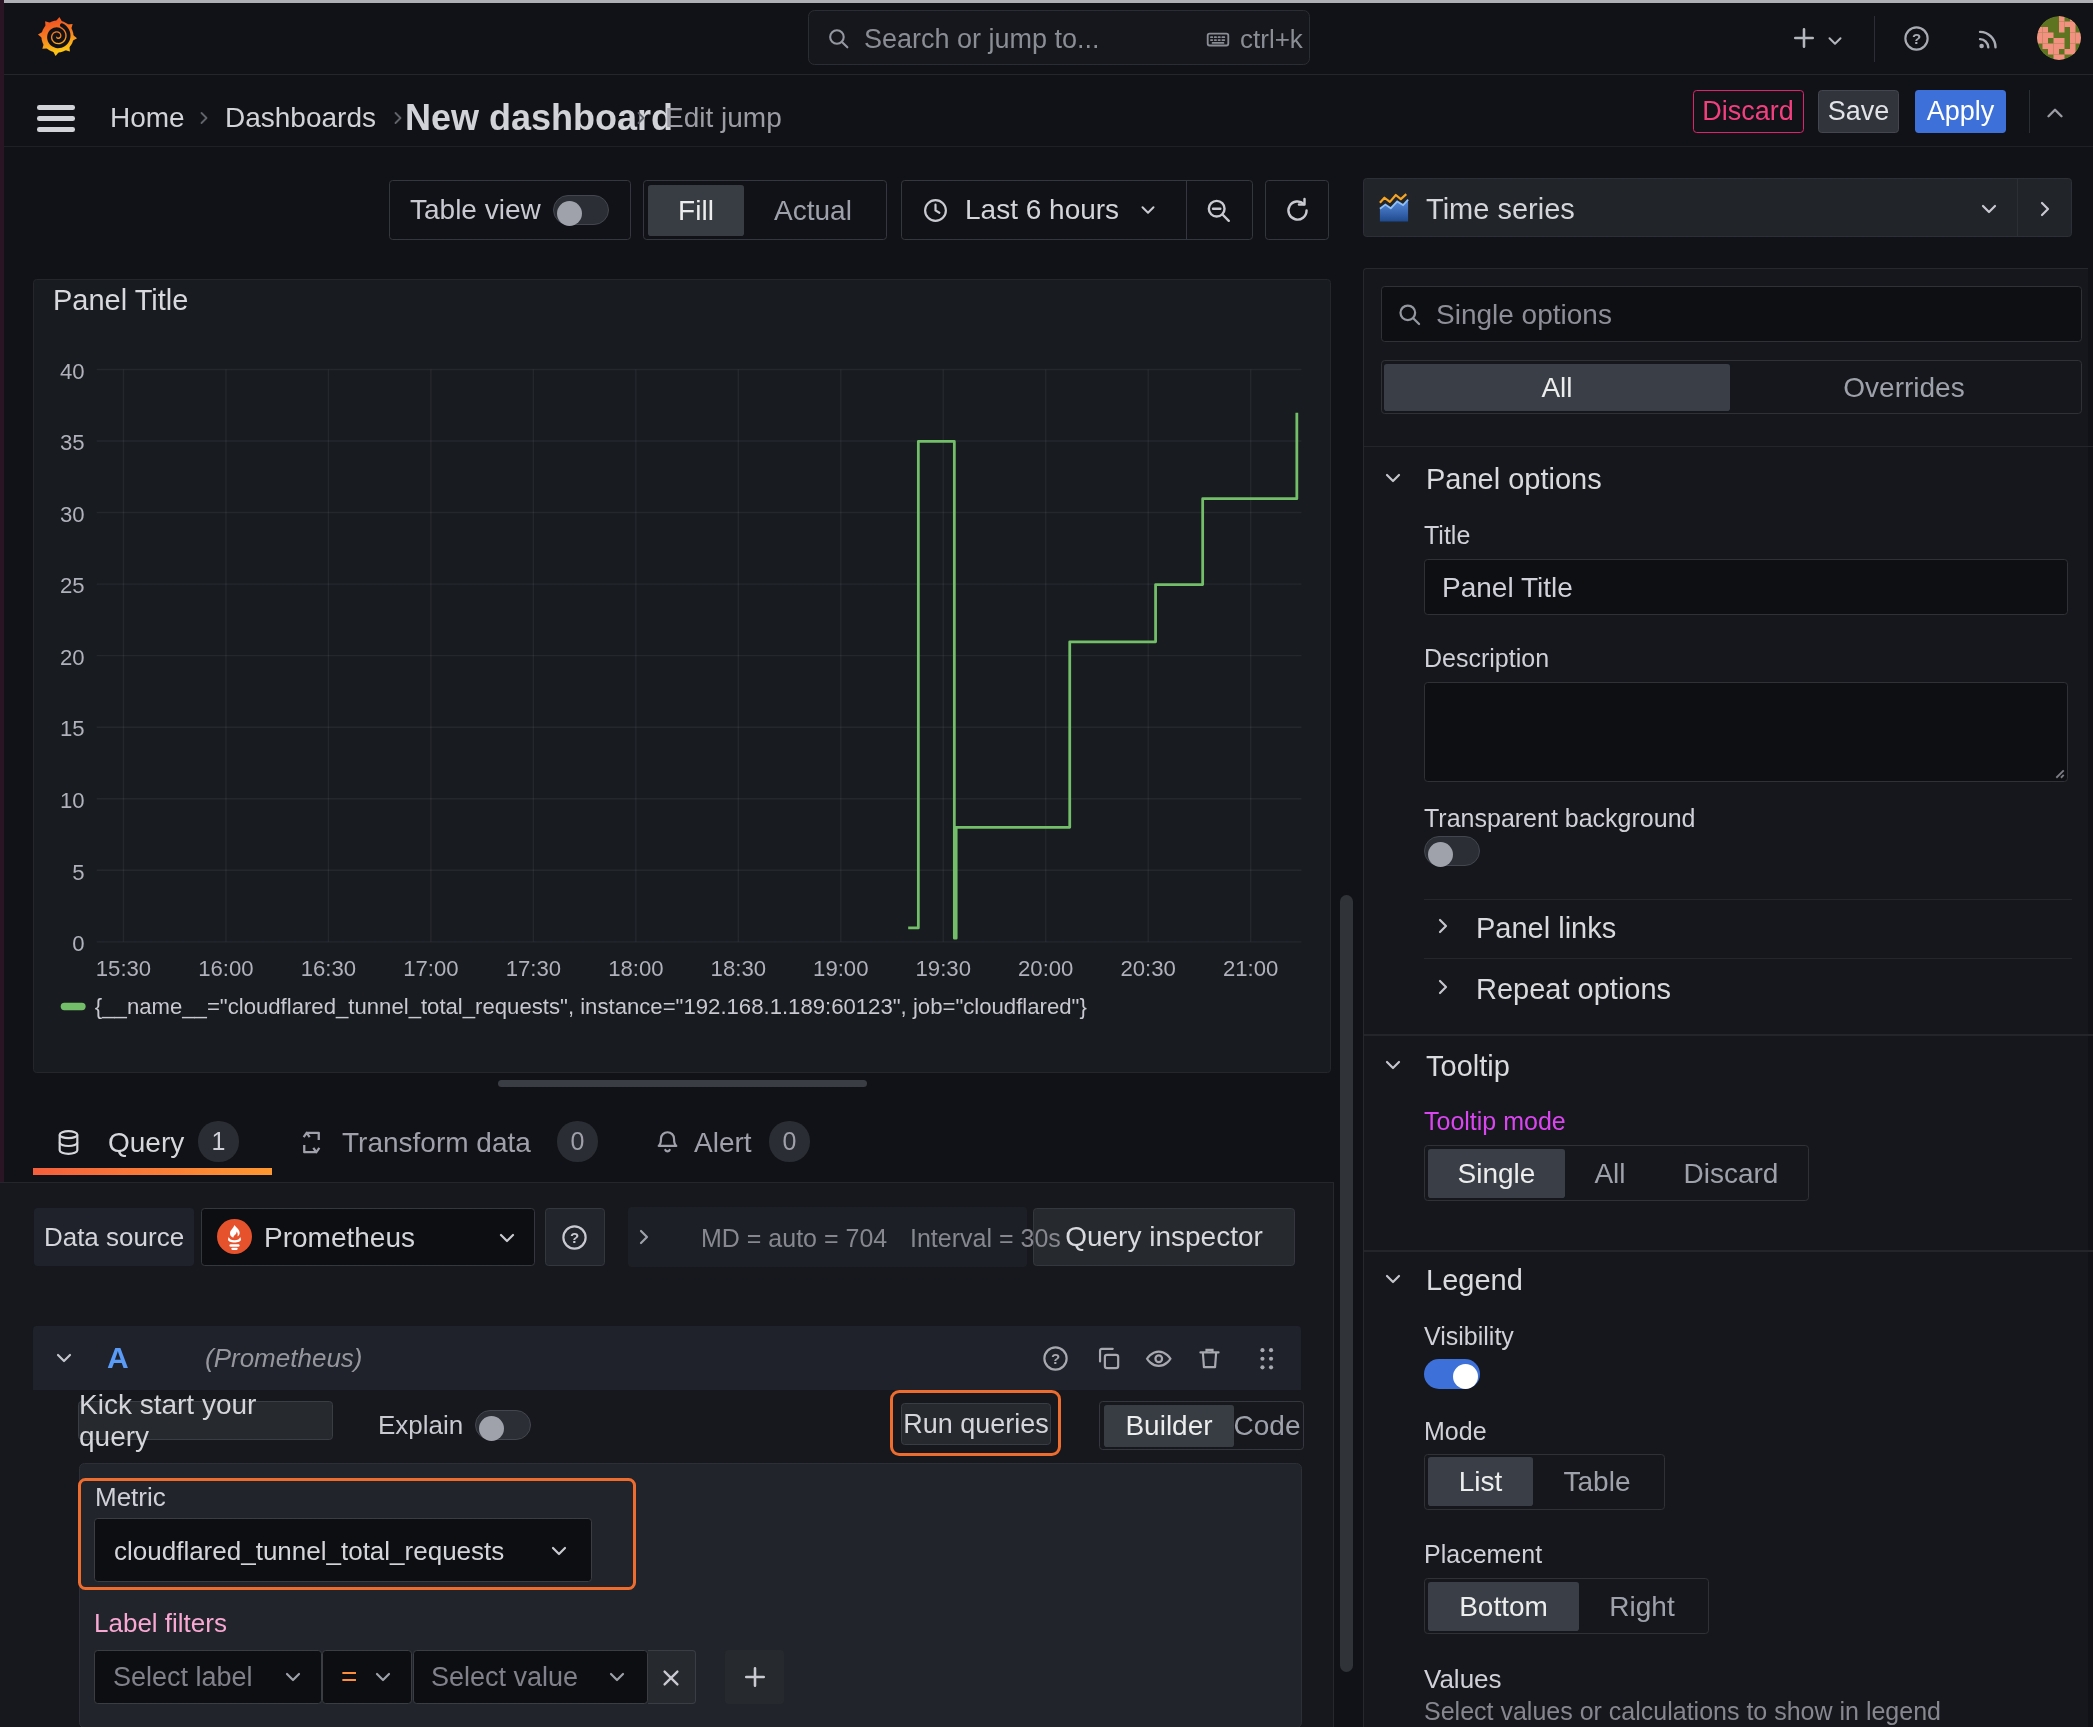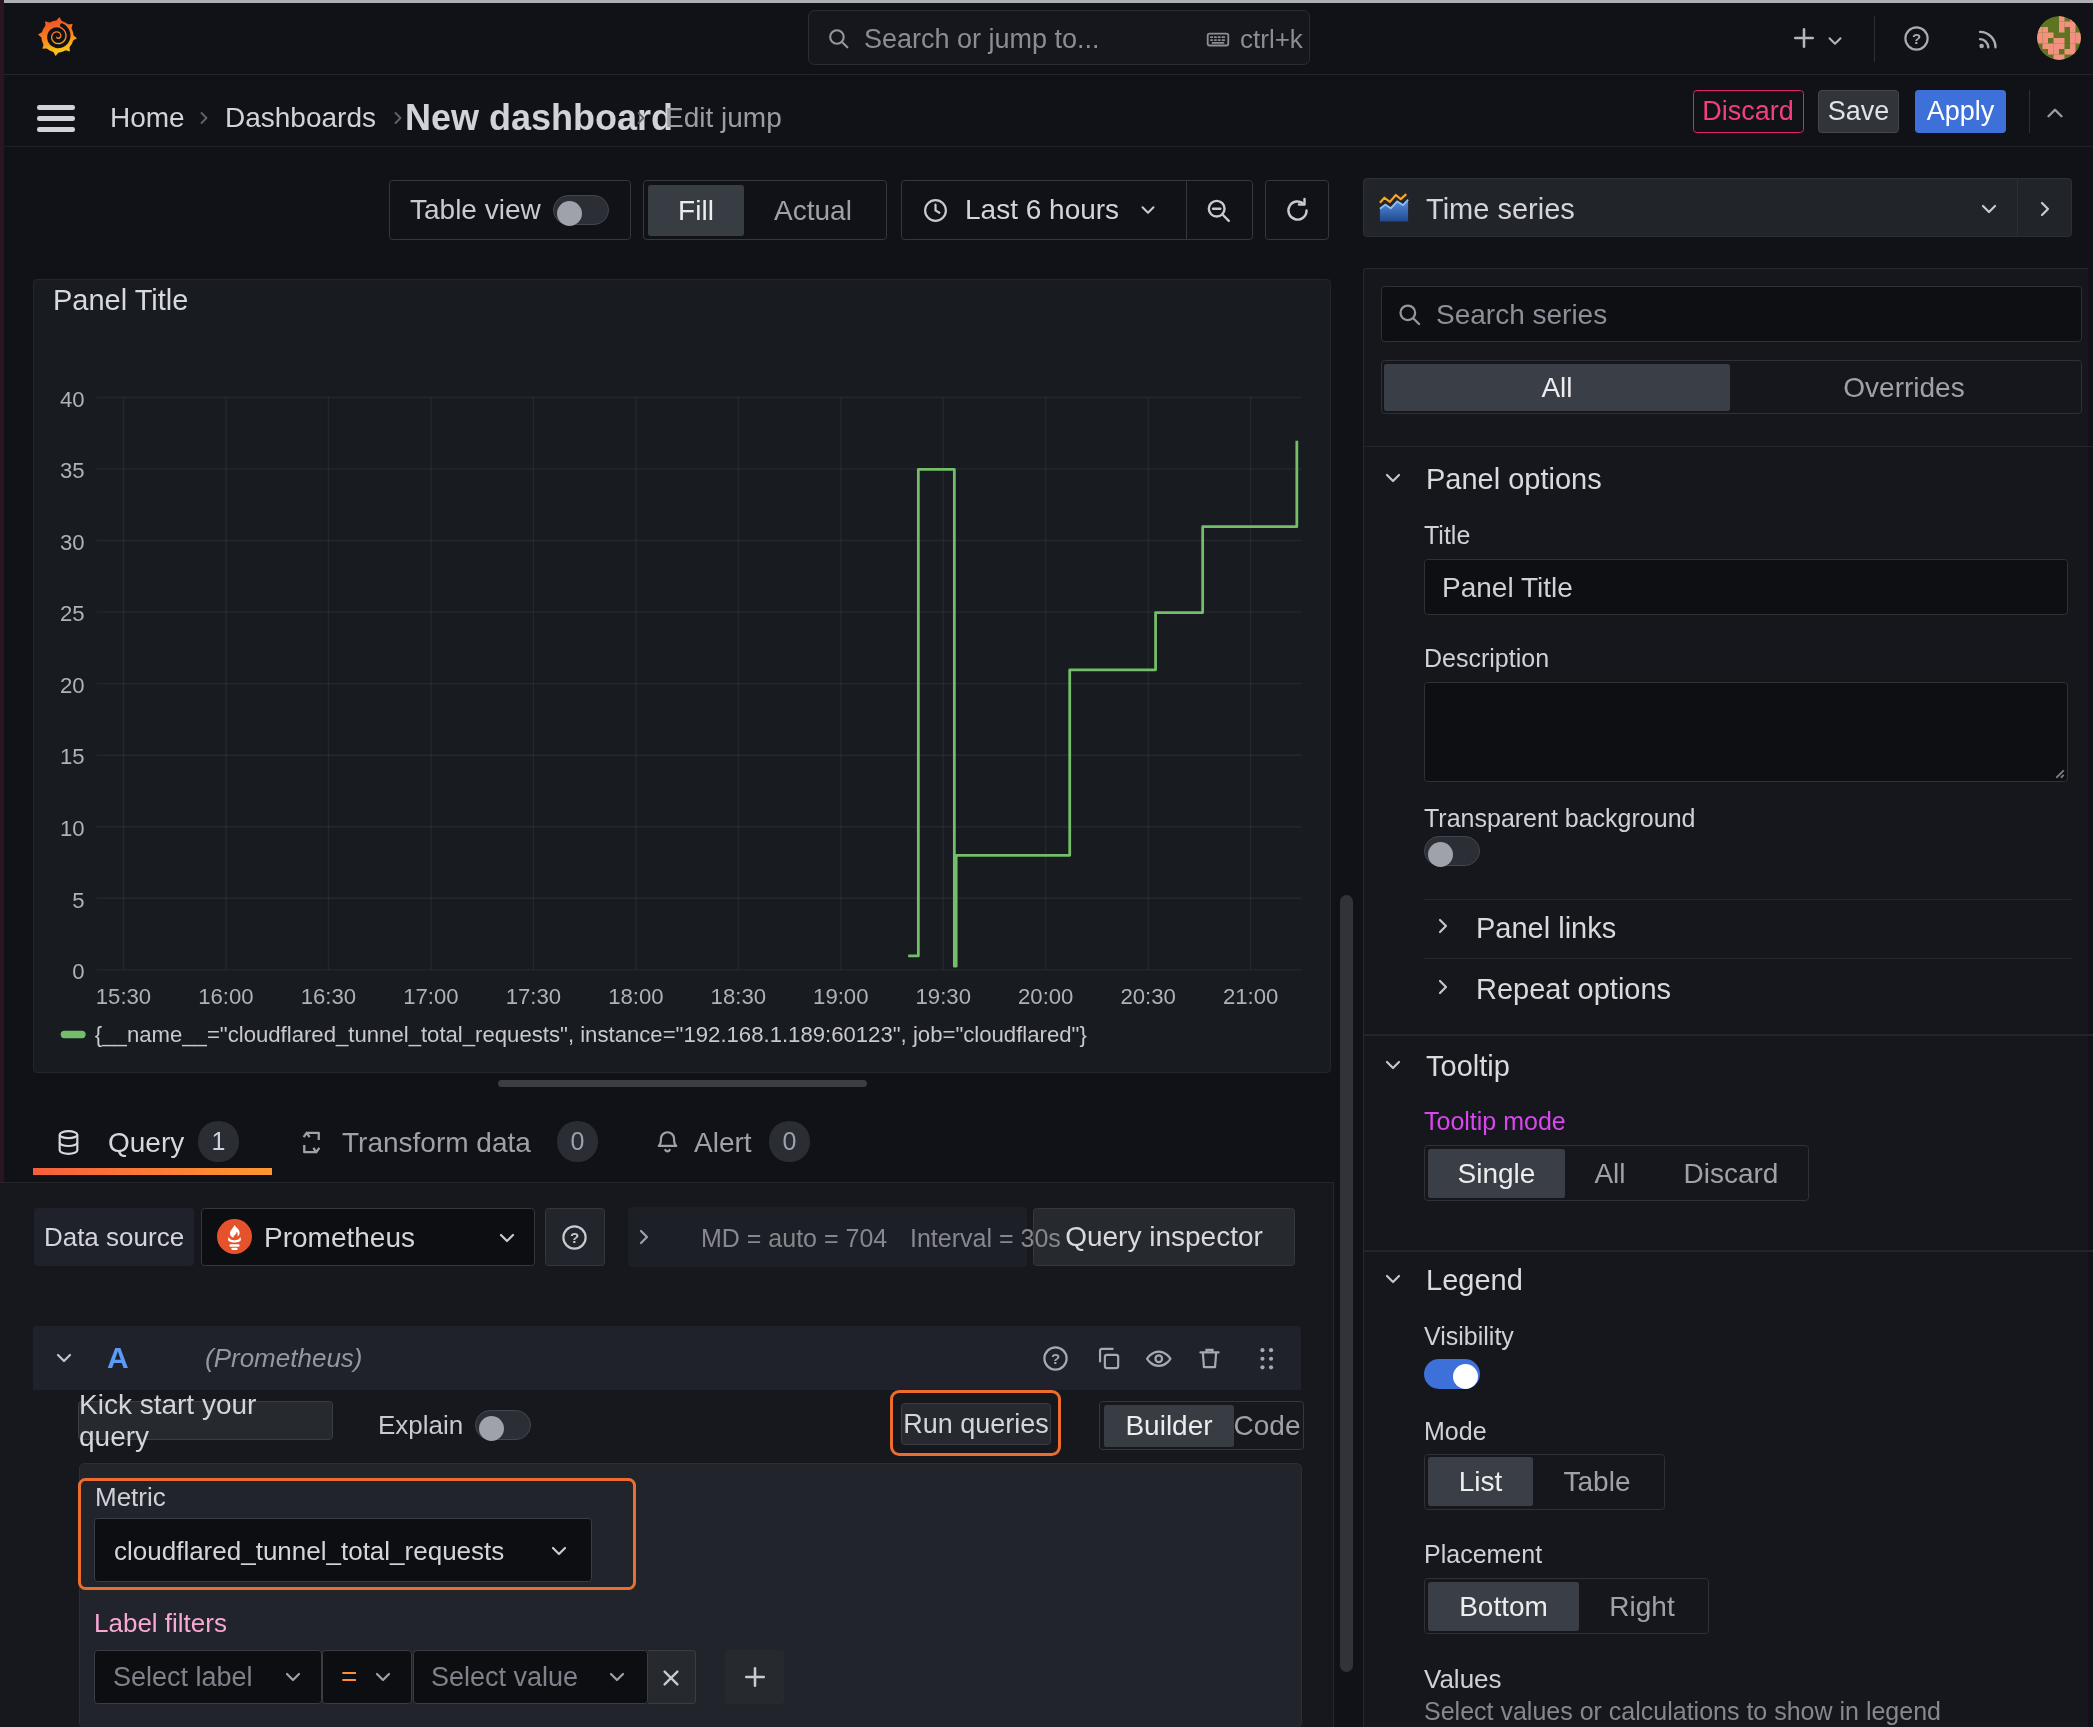--- a/index.html
+++ b/index.html
@@ -196,21 +196,21 @@
     </svg>
   </div>
 <div class="abs" style="left:2017px;top:179px;width:0.9px;height:57px;background:#2c2f35;"></div>
 <div class="abs" style="left:2033px;top:197px;">
     <svg width="24" height="24" viewBox="0 0 24 24" fill="none">
       <path d="M9 6l6 6-6 6" stroke="#c9cad1" stroke-width="2.2" stroke-linecap="round" stroke-linejoin="round"></path>
     </svg>
   </div>
 <div class="abs" style="left:33px;top:279px;width:1298px;height:794px;background:#181b1f;border:0.9px solid #24262c;border-radius:3.7px;"></div>
 <div class="abs" style="left:53px;top:300px;transform:translate(0,-50%) ;font-size:29px;color:#d8d9de;font-weight:500;white-space:nowrap;">Panel Title</div>
-<div class="abs" style="left:33px;top:279px;width:1070px;height:769px;margin-top:28px;">
+<div class="abs" style="left:33px;top:279px;width:1070px;height:769px;">
     <svg width="1298" height="769" viewBox="0 0 1406 833" fill="none">
       <line x1="69" y1="98.0" x2="1374" y2="98.0" stroke="rgba(204,204,220,0.07)" stroke-width="1.5"></line>
       <line x1="69" y1="175.5" x2="1374" y2="175.5" stroke="rgba(204,204,220,0.07)" stroke-width="1.5"></line>
       <line x1="69" y1="253.0" x2="1374" y2="253.0" stroke="rgba(204,204,220,0.07)" stroke-width="1.5"></line>
       <line x1="69" y1="330.5" x2="1374" y2="330.5" stroke="rgba(204,204,220,0.07)" stroke-width="1.5"></line>
       <line x1="69" y1="408.0" x2="1374" y2="408.0" stroke="rgba(204,204,220,0.07)" stroke-width="1.5"></line>
       <line x1="69" y1="485.5" x2="1374" y2="485.5" stroke="rgba(204,204,220,0.07)" stroke-width="1.5"></line>
       <line x1="69" y1="563.0" x2="1374" y2="563.0" stroke="rgba(204,204,220,0.07)" stroke-width="1.5"></line>
       <line x1="69" y1="640.5" x2="1374" y2="640.5" stroke="rgba(204,204,220,0.07)" stroke-width="1.5"></line>
       <line x1="69" y1="718.0" x2="1374" y2="718.0" stroke="rgba(204,204,220,0.07)" stroke-width="1.5"></line>
@@ -415,21 +415,21 @@
     </svg>
   </div>
 <div class="abs" style="left:1363px;top:268px;width:725px;height:1460px;background:#15171c;border-top:0.9px solid #26282e;border-left:0.9px solid #26282e;border-radius:3.7px 0 0 0;"></div>
 <div class="abs" style="left:1381px;top:286px;width:701px;height:56px;background:#0e0f13;border:0.9px solid #2f3137;border-radius:3.7px;"></div>
 <div class="abs" style="left:1396px;top:301px;">
     <svg width="27" height="27" viewBox="0 0 24 24" fill="none">
       <circle cx="10.5" cy="10.5" r="6.5" stroke="#9597a0" stroke-width="2"></circle>
       <line x1="15.3" y1="15.3" x2="20.5" y2="20.5" stroke="#9597a0" stroke-width="2" stroke-linecap="round"></line>
     </svg>
   </div>
-<div class="abs" style="left:1436px;top:315px;transform:translate(0,-50%) ;font-size:28px;color:#8d8e97;font-weight:400;white-space:nowrap;">Search series</div>
+<div class="abs" style="left:1436px;top:315px;transform:translate(0,-50%) ;font-size:28px;color:#8d8e97;font-weight:400;white-space:nowrap;">Single options</div>
 <div class="abs" style="left:1381px;top:360px;width:701px;height:54px;border:0.9px solid #2f3137;border-radius:3.7px;"></div>
 <div class="abs" style="left:1384px;top:364px;width:346px;height:47px;background:#3a3e46;border-radius:2.8px;display:flex;align-items:center;justify-content:center;font-size:28px;color:#eceded;font-weight:500;">All</div>
 <div class="abs" style="left:1730px;top:364px;width:348px;height:47px;display:flex;align-items:center;justify-content:center;font-size:28px;color:#9fa1aa;">Overrides</div>
 <div class="abs" style="left:1364px;top:446px;width:729px;height:0.9px;background:#23252b;"></div>
 <div class="abs" style="left:1381px;top:466px;">
     <svg width="24" height="24" viewBox="0 0 24 24" fill="none">
       <path d="M6 9l6 6 6-6" stroke="#c4c5cd" stroke-width="2.2" stroke-linecap="round" stroke-linejoin="round"></path>
     </svg>
   </div>
 <div class="abs" style="left:1426px;top:479px;transform:translate(0,-50%) ;font-size:29px;color:#d9dade;font-weight:500;white-space:nowrap;">Panel options</div>

